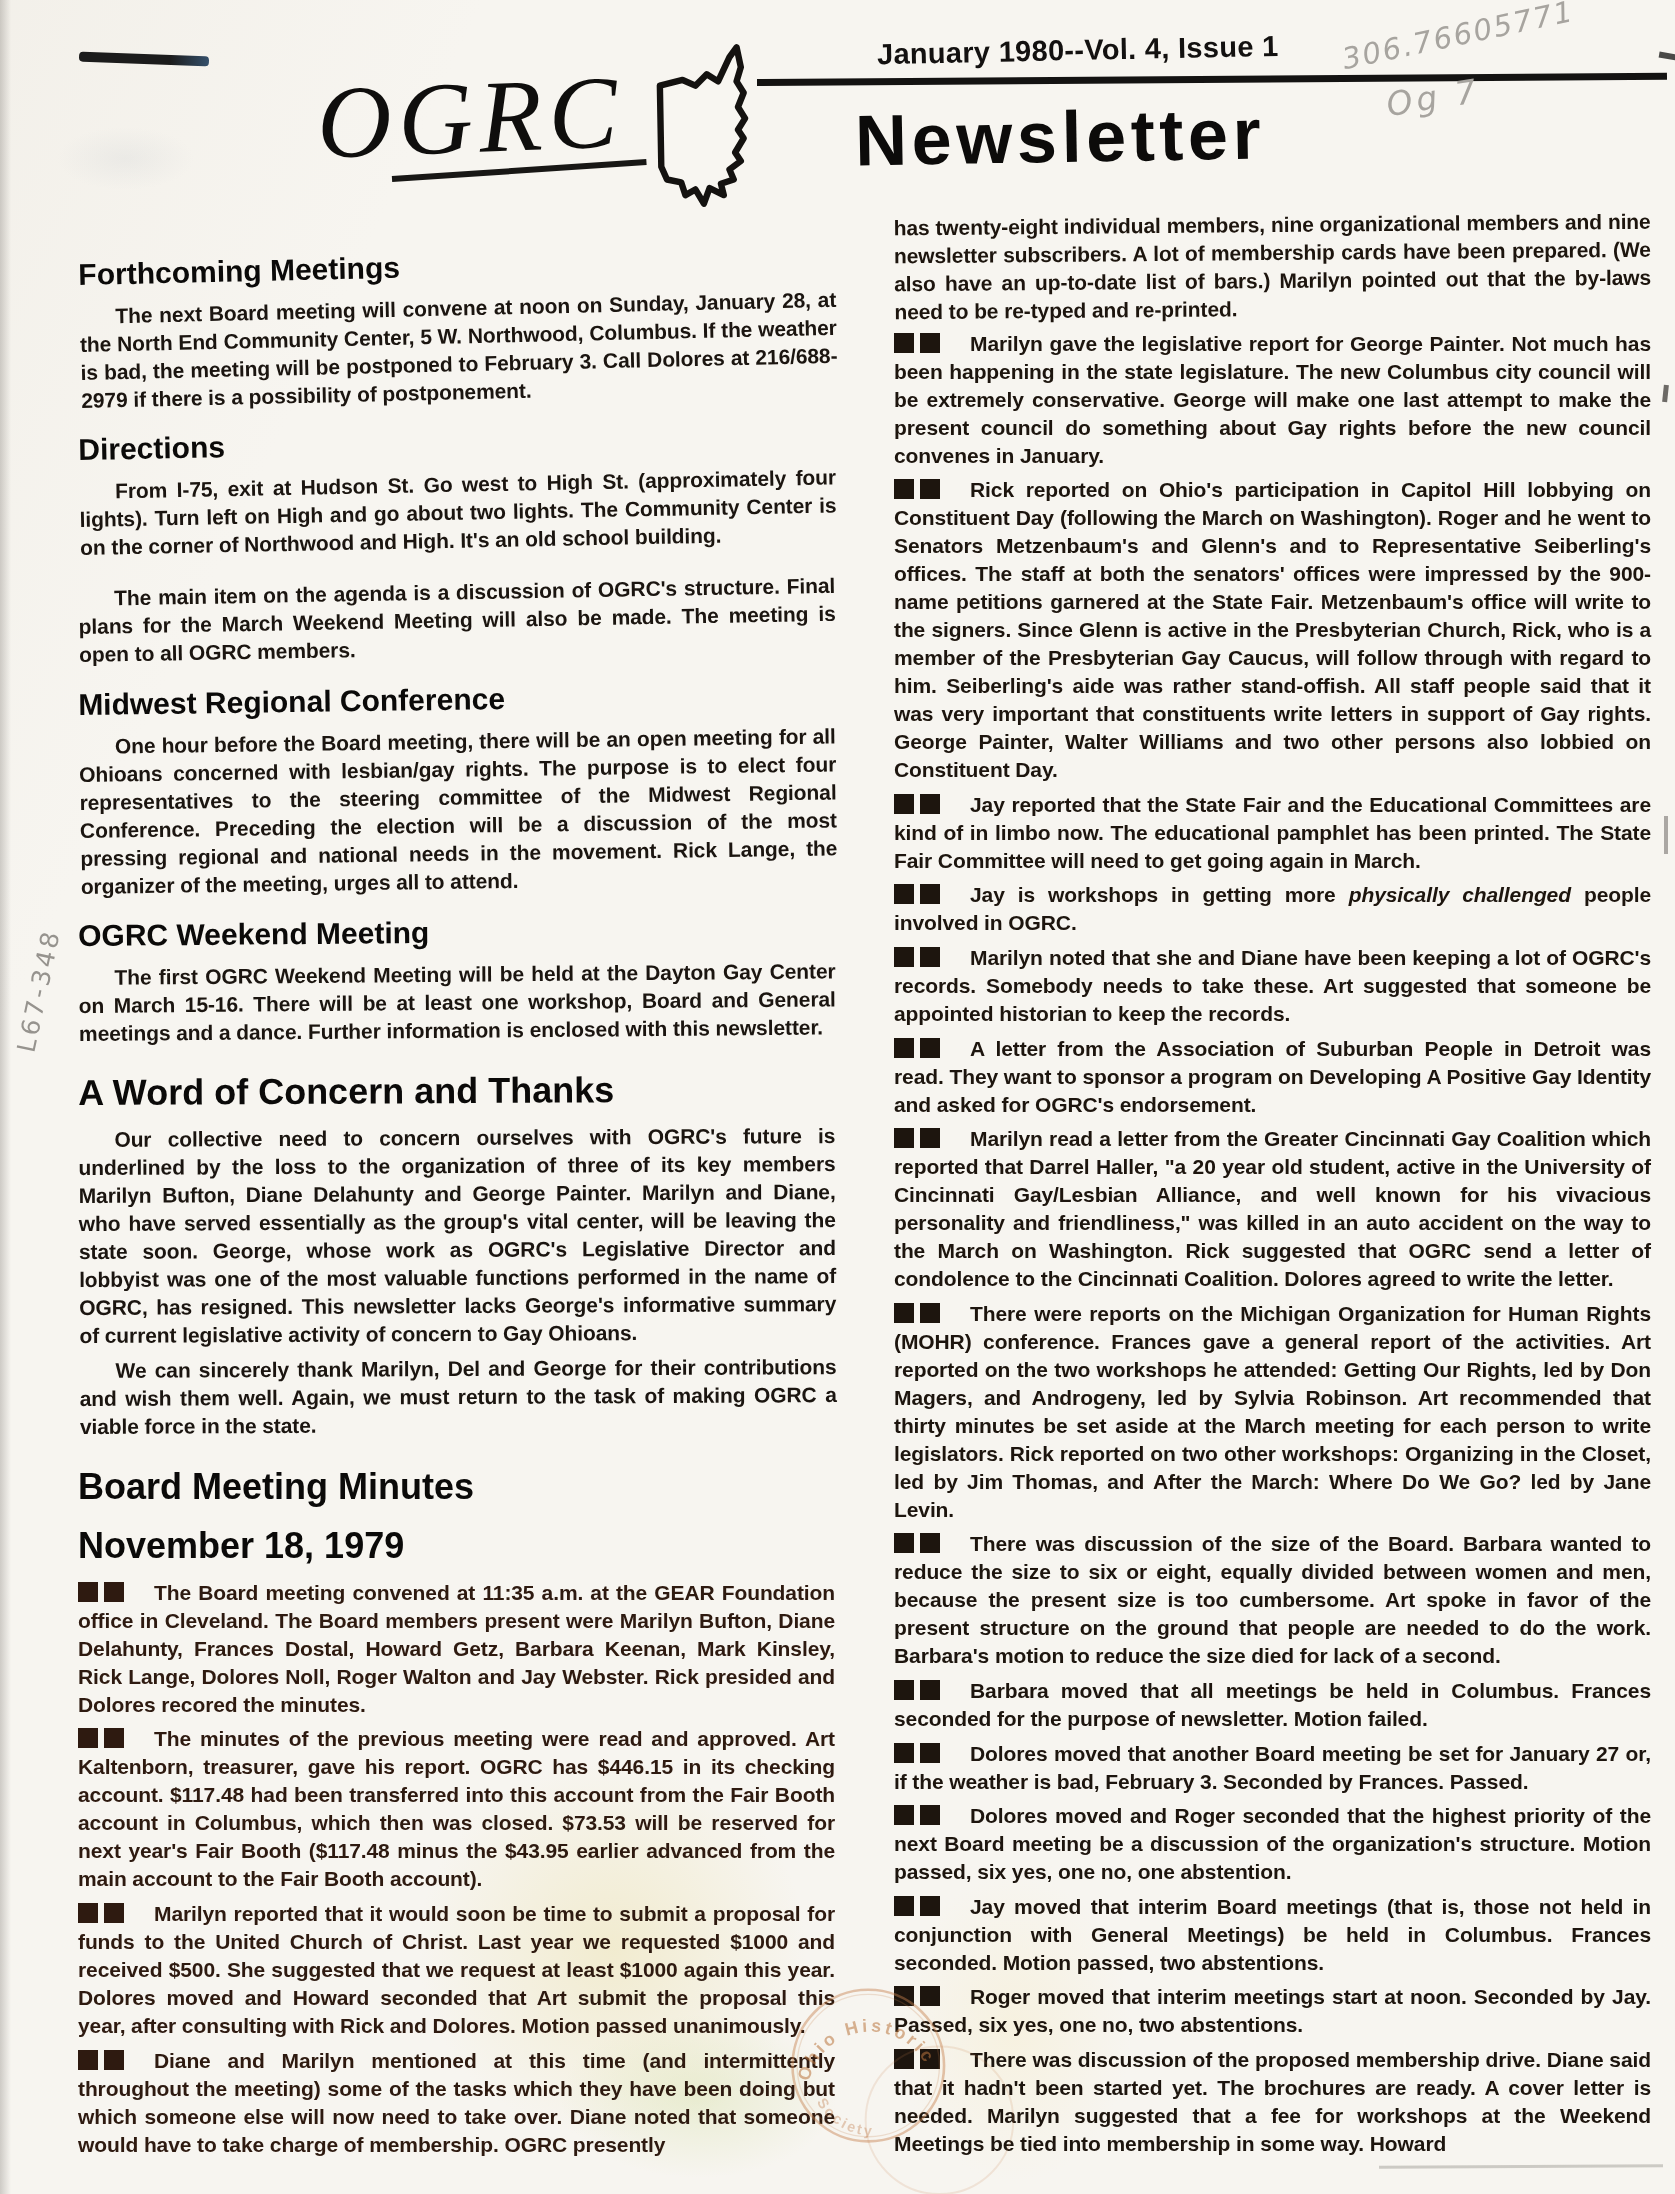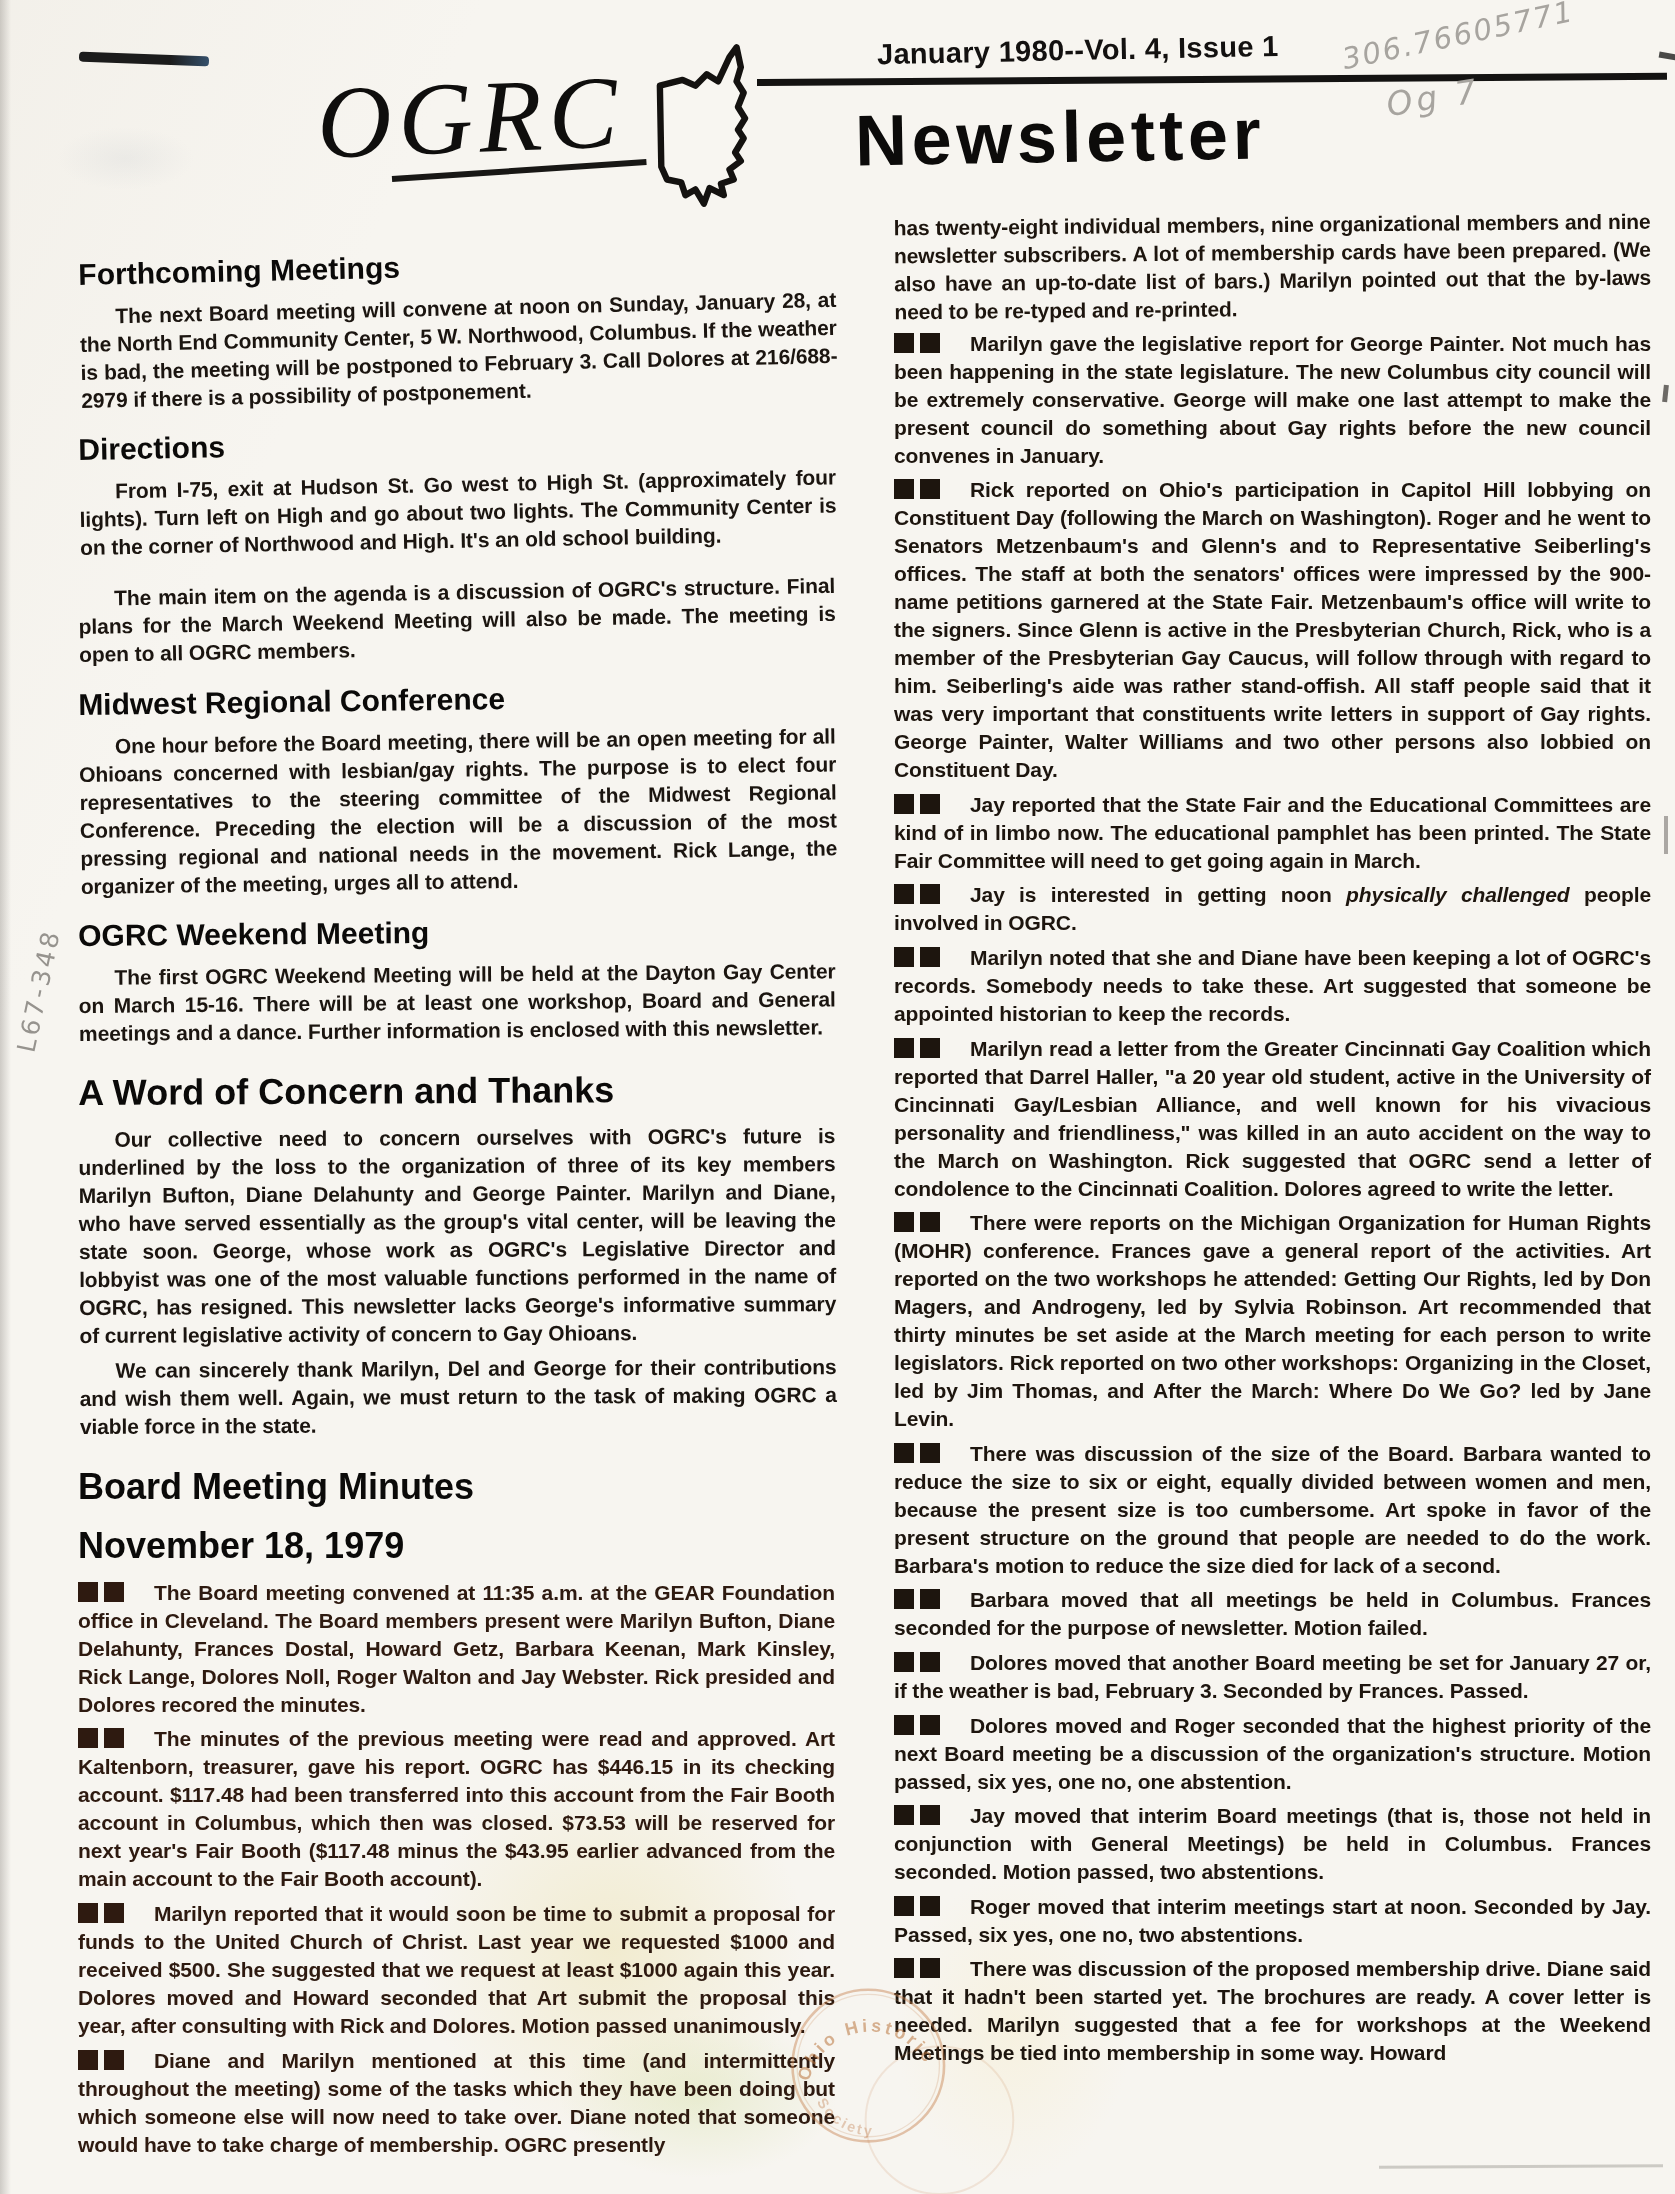--- a/index.html
+++ b/index.html
@@ -162,24 +162,27 @@
     <div class="mi">
       <span class="bullets"><i></i><i></i></span><span>Marilyn gave the legislative report for George Painter. Not much has been happening in the state legislature. The new Columbus city council will be extremely conservative. George will make one last attempt to make the present council do something about Gay rights before the new council convenes in January.</span>
     </div>
     <div class="mi">
       <span class="bullets"><i></i><i></i></span><span>Rick reported on Ohio's participation in Capitol Hill lobbying on Constituent Day (following the March on Washington). Roger and he went to Senators Metzenbaum's and Glenn's and to Representative Seiberling's offices. The staff at both the senators' offices were impressed by the 900-name petitions garnered at the State Fair. Metzenbaum's office will write to the signers. Since Glenn is active in the Presbyterian Church, Rick, who is a member of the Presbyterian Gay Caucus, will follow through with regard to him. Seiberling's aide was rather stand-offish. All staff people said that it was very important that constituents write letters in support of Gay rights. George Painter, Walter Williams and two other persons also lobbied on Constituent Day.</span>
     </div>
     <div class="mi">
       <span class="bullets"><i></i><i></i></span><span>Jay reported that the State Fair and the Educational Committees are kind of in limbo now. The educational pamphlet has been printed. The State Fair Committee will need to get going again in March.</span>
     </div>
     <div class="mi">
-      <span class="bullets"><i></i><i></i></span><span>Jay is interested in getting noon </span><em class="pc">physically challenged</em><span> people involved in OGRC.</span>
+      <span class="bullets"><i></i><i></i></span><span>Jay is workshops in getting more </span><em class="pc">physically challenged</em><span> people involved in OGRC.</span>
     </div>
     <div class="mi">
       <span class="bullets"><i></i><i></i></span><span>Marilyn noted that she and Diane have been keeping a lot of OGRC's records. Somebody needs to take these. Art suggested that someone be appointed historian to keep the records.</span>
+    </div>
+    <div class="mi">
+      <span class="bullets"><i></i><i></i></span><span>A letter from the Association of Suburban People in Detroit was read. They want to sponsor a program on Developing A Positive Gay Identity and asked for OGRC's endorsement.</span>
     </div>
     <div class="mi">
       <span class="bullets"><i></i><i></i></span><span>Marilyn read a letter from the Greater Cincinnati Gay Coalition which reported that Darrel Haller, "a 20 year old student, active in the University of Cincinnati Gay/Lesbian Alliance, and well known for his vivacious personality and friendliness," was killed in an auto accident on the way to the March on Washington. Rick suggested that OGRC send a letter of condolence to the Cincinnati Coalition. Dolores agreed to write the letter.</span>
     </div>
     <div class="mi">
       <span class="bullets"><i></i><i></i></span><span>There were reports on the Michigan Organization for Human Rights (MOHR) conference. Frances gave a general report of the activities. Art reported on the two workshops he attended: Getting Our Rights, led by Don Magers, and Androgeny, led by Sylvia Robinson. Art recommended that thirty minutes be set aside at the March meeting for each person to write legislators. Rick reported on two other workshops: Organizing in the Closet, led by Jim Thomas, and After the March: Where Do We Go? led by Jane Levin.</span>
     </div>
     <div class="mi">
       <span class="bullets"><i></i><i></i></span><span>There was discussion of the size of the Board. Barbara wanted to reduce the size to six or eight, equally divided between women and men, because the present size is too cumbersome. Art spoke in favor of the present structure on the ground that people are needed to do the work. Barbara's motion to reduce the size died for lack of a second.</span>
     </div>

